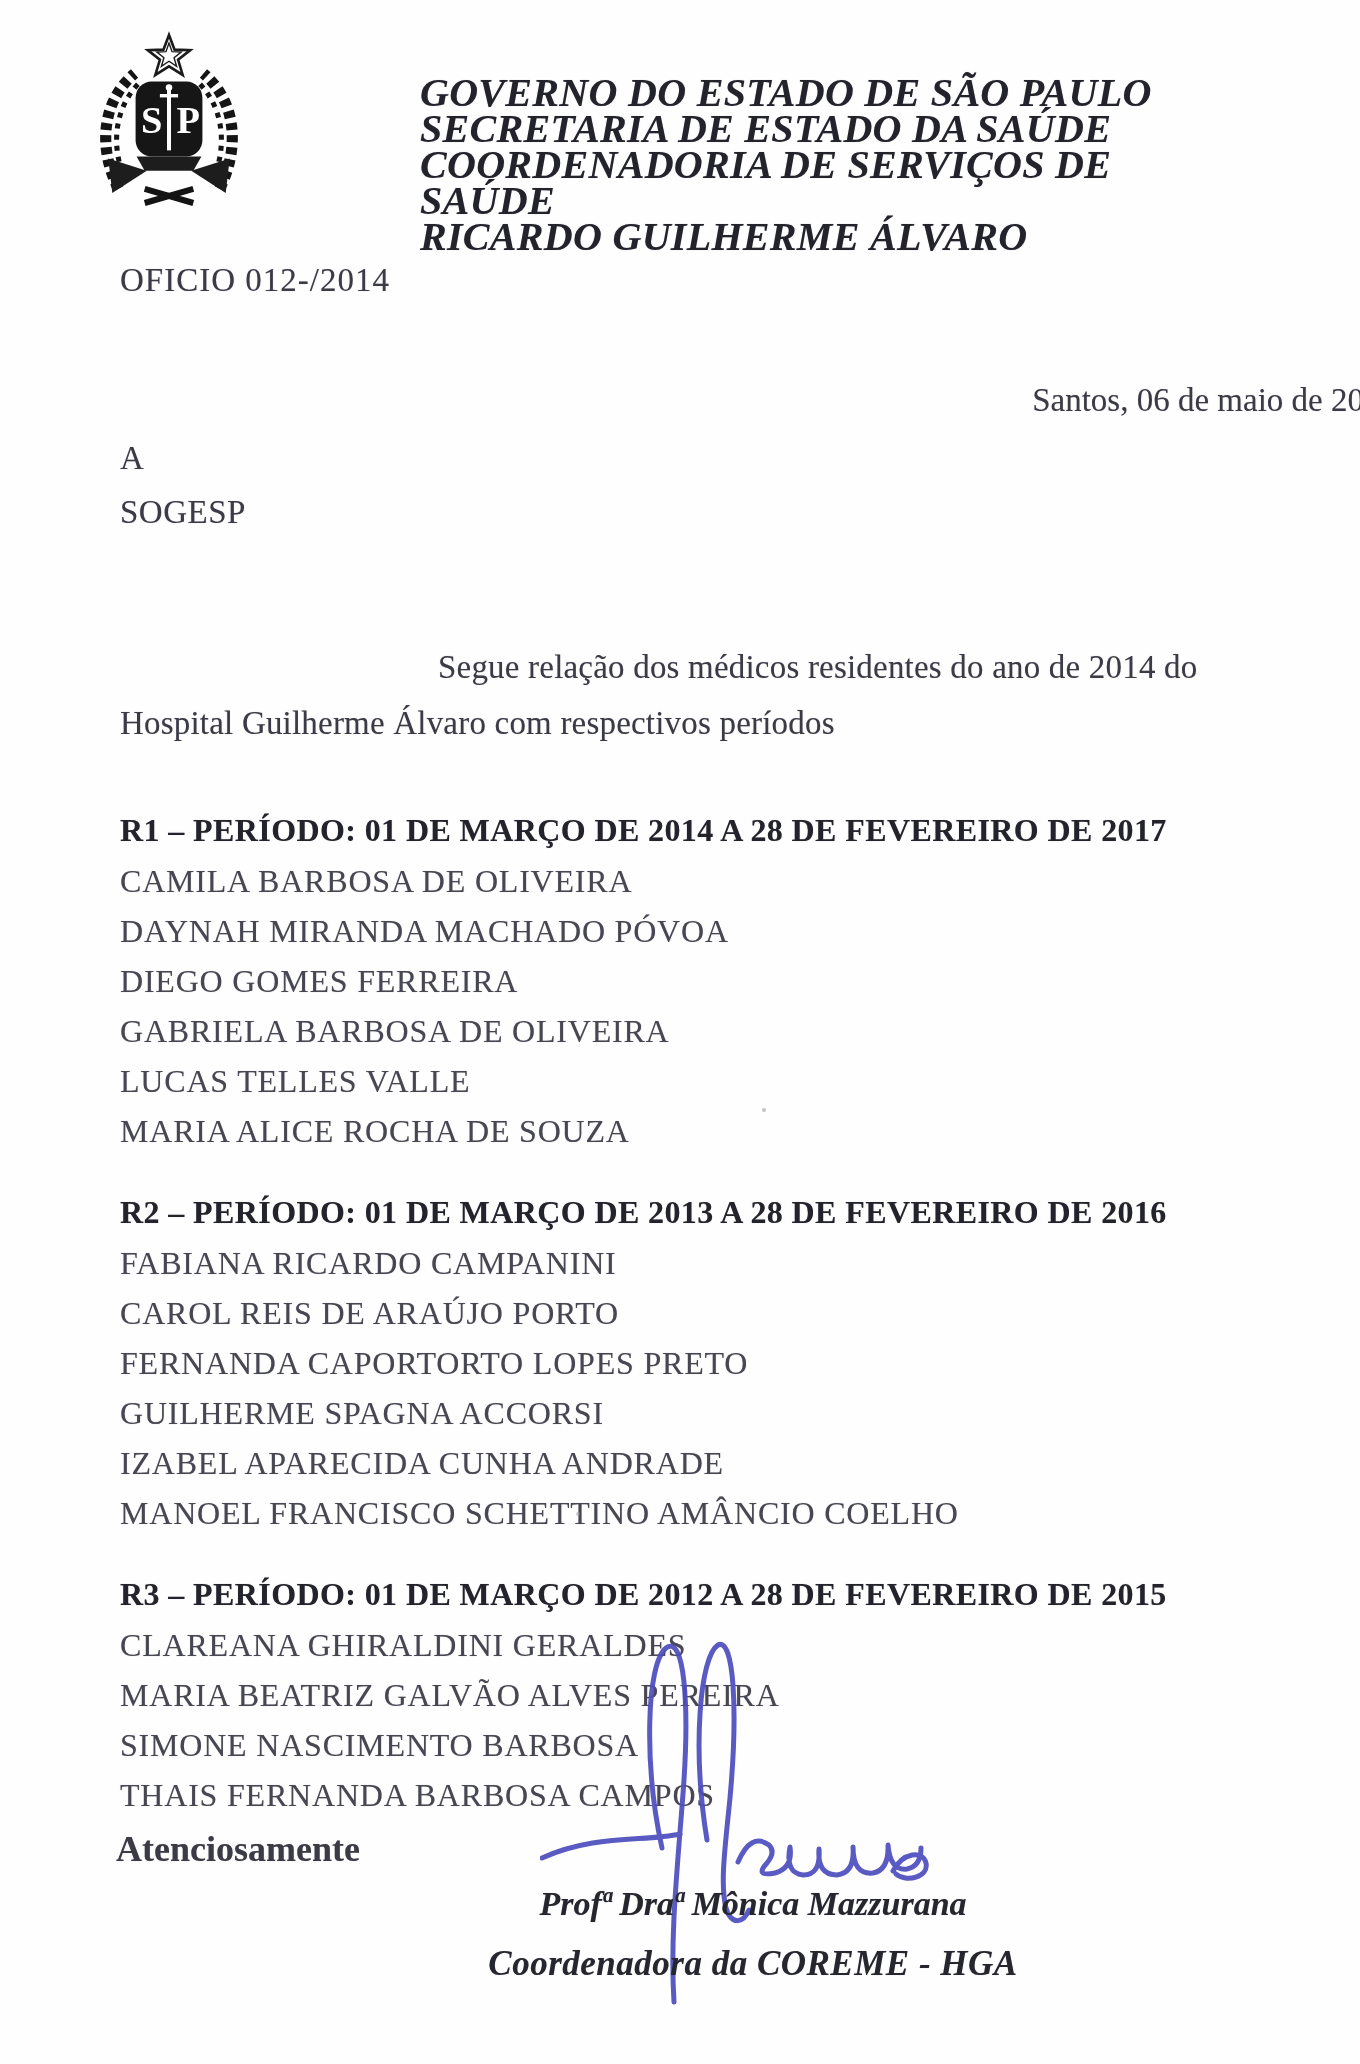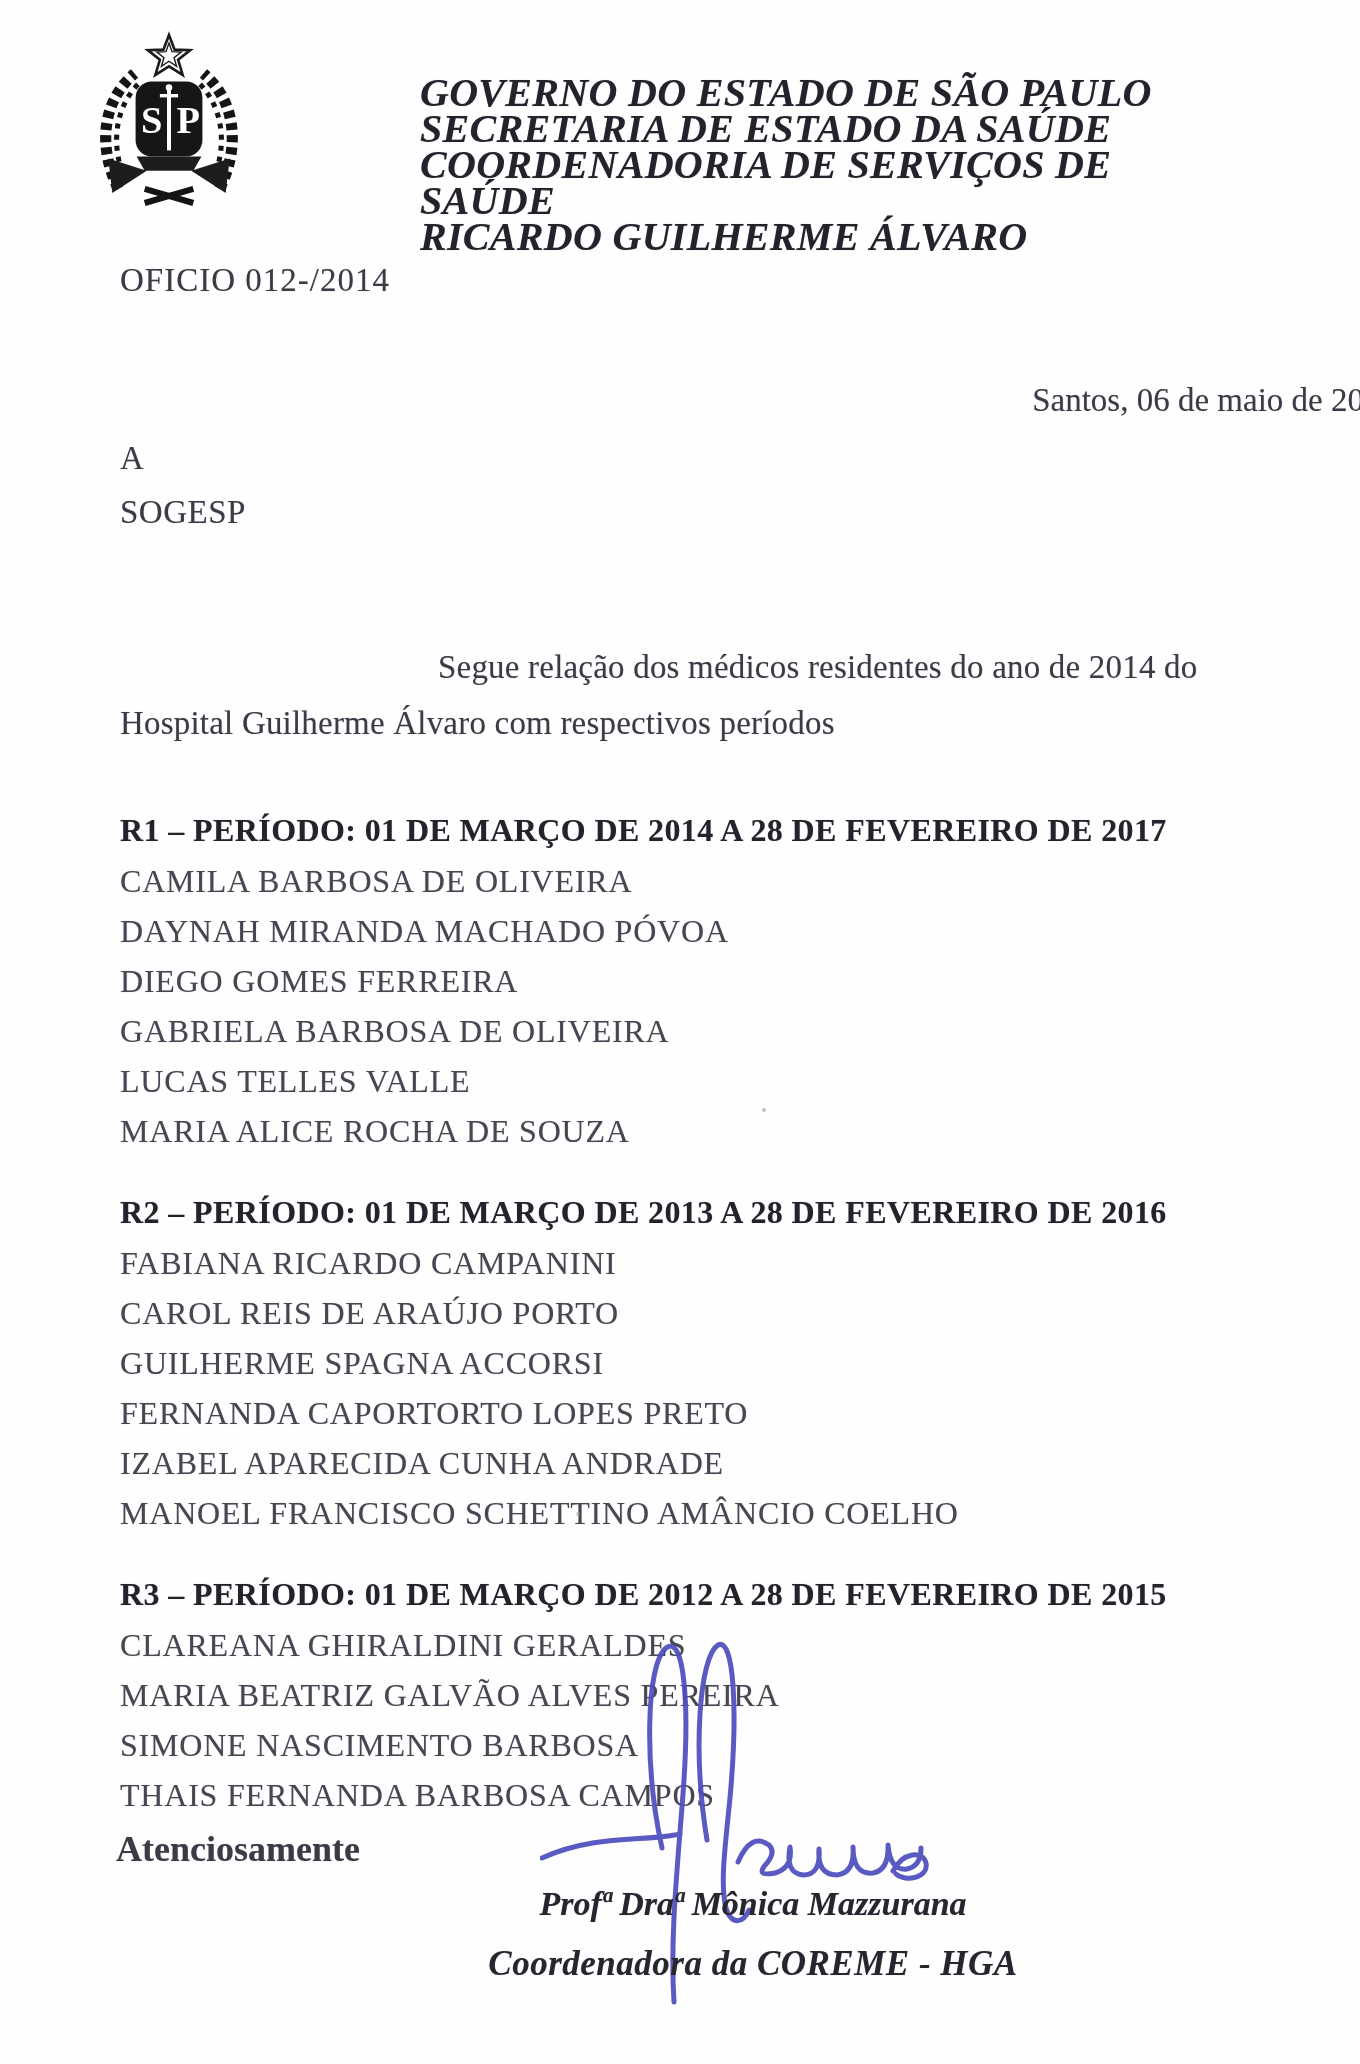--- a/index.html
+++ b/index.html
@@ -121,22 +121,22 @@
           <li class="fuzz">LUCAS TELLES VALLE</li>
           <li class="fuzz">MARIA ALICE ROCHA DE SOUZA</li>
         </ul>
   </section>
 
   <section class="res-section">
     <h3 class="res-heading fuzz">R2 – PERÍODO: 01 DE MARÇO DE 2013 A 28 DE FEVEREIRO DE 2016</h3>
     <ul class="res-names">
           <li class="fuzz">FABIANA RICARDO CAMPANINI</li>
           <li class="fuzz">CAROL REIS DE ARAÚJO PORTO</li>
+          <li class="fuzz">FERNANDA CAPORTORTO LOPES PRETO</li>
           <li class="fuzz">GUILHERME SPAGNA ACCORSI</li>
-          <li class="fuzz">FERNANDA CAPORTORTO LOPES PRETO</li>
           <li class="fuzz">IZABEL APARECIDA CUNHA ANDRADE</li>
           <li class="fuzz">MANOEL FRANCISCO SCHETTINO AMÂNCIO COELHO</li>
         </ul>
   </section>
 
   <section class="res-section">
     <h3 class="res-heading fuzz">R3 – PERÍODO: 01 DE MARÇO DE 2012 A 28 DE FEVEREIRO DE 2015</h3>
     <ul class="res-names">
           <li class="fuzz">CLAREANA GHIRALDINI GERALDES</li>
           <li class="fuzz">MARIA BEATRIZ GALVÃO ALVES PEREIRA</li>

